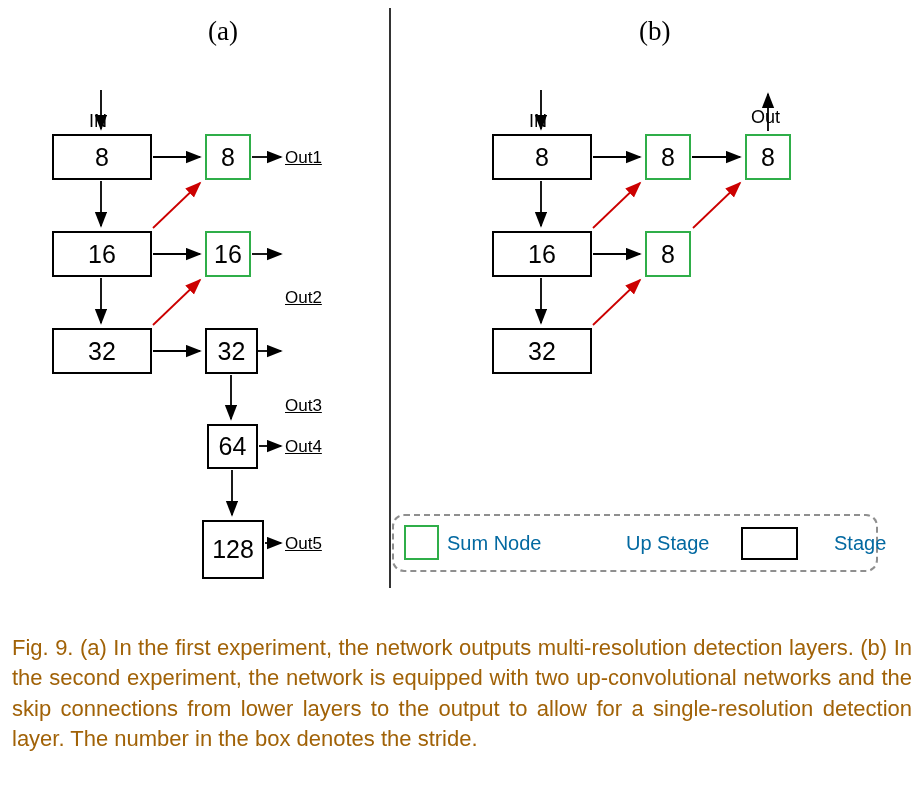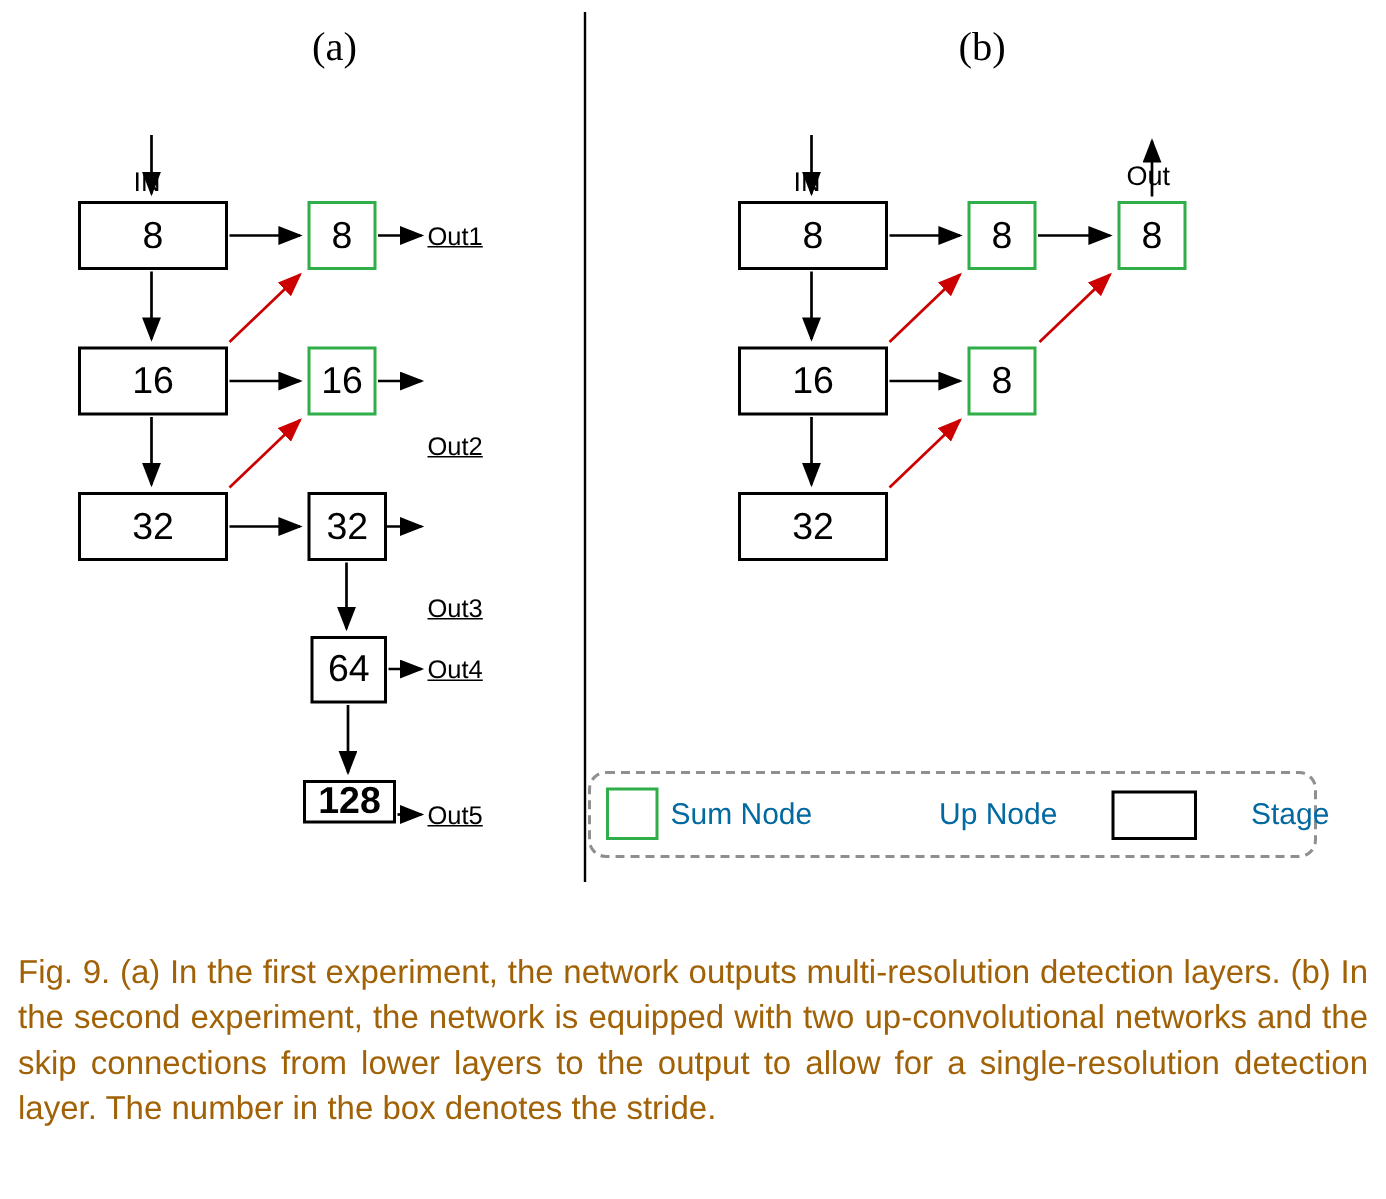--- a/index.html
+++ b/index.html
@@ -77,38 +77,38 @@
   <div class="panel-label" style="left:639px; top:16px;">(b)</div>
 
   <div class="io-label" style="left:89px; top:64px;">IN</div>
   <div class="box stage" style="left:52px;  top:134px; width:100px; height:46px;">8</div>
   <div class="box sum" style="left:205px; top:134px; width:46px;  height:46px;">8</div>
   <div class="box stage" style="left:52px;  top:231px; width:100px; height:46px;">16</div>
   <div class="box sum" style="left:205px; top:231px; width:46px;  height:46px;">16</div>
   <div class="box stage" style="left:52px;  top:328px; width:100px; height:46px;">32</div>
   <div class="box stage" style="left:205px; top:328px; width:53px;  height:46px;">32</div>
   <div class="box stage" style="left:207px; top:424px; width:51px;  height:45px;text-align:right;">64</div>
-  <div class="box stage" style="left:202px; top:520px; width:62px;  height:29px;font-weight:bold;">128</div>
+  <div class="box stage" style="left:202px; top:520px; width:62px;  height:59px;">128</div>
   <div class="out-label" style="left:285px; top:148px;">Out1</div>
   <div class="out-label" style="left:285px; top:257px;margin-top:31px;">Out2</div>
   <div class="out-label" style="left:285px; top:358px;margin-top:38px;">Out3</div>
   <div class="out-label" style="left:285px; top:437px;">Out4</div>
   <div class="out-label" style="left:285px; top:534px;">Out5</div>
 
   <div class="io-label" style="left:529px; top:64px;">IN</div>
   <div class="io-label" style="left:751px; top:60px;">Out</div>
   <div class="box stage" style="left:492px; top:134px; width:100px; height:46px;">8</div>
   <div class="box sum" style="left:645px; top:134px; width:46px;  height:46px;">8</div>
   <div class="box sum" style="left:745px; top:134px; width:46px;  height:46px;">8</div>
   <div class="box stage" style="left:492px; top:231px; width:100px; height:46px;">16</div>
   <div class="box sum" style="left:645px; top:231px; width:46px;  height:46px;">8</div>
   <div class="box stage" style="left:492px; top:328px; width:100px; height:46px;">32</div>
 
   <div class="legend-frame"></div>
   <div class="legend-sum-swatch"></div>
   <div class="legend-text" style="left:447px; top:532px;">Sum Node</div>
-  <div class="legend-text" style="left:626px; top:532px;">Up Node</div>
+  <div class="legend-text" style="left:626px; top:532px;">Up Stage</div>
   <div class="legend-stage-swatch"></div>
   <div class="legend-text" style="left:802px; top:532px;margin-left:32px;">Stage</div>
 
   <div class="caption">Fig. 9. (a) In the first experiment, the network outputs multi-resolution detection layers. (b) In the second experiment, the network is equipped with two up-convolutional networks and the skip connections from lower layers to the output to allow for a single-resolution detection layer. The number in the box denotes the stride.</div>
 
 </div>
 
 </body></html>

